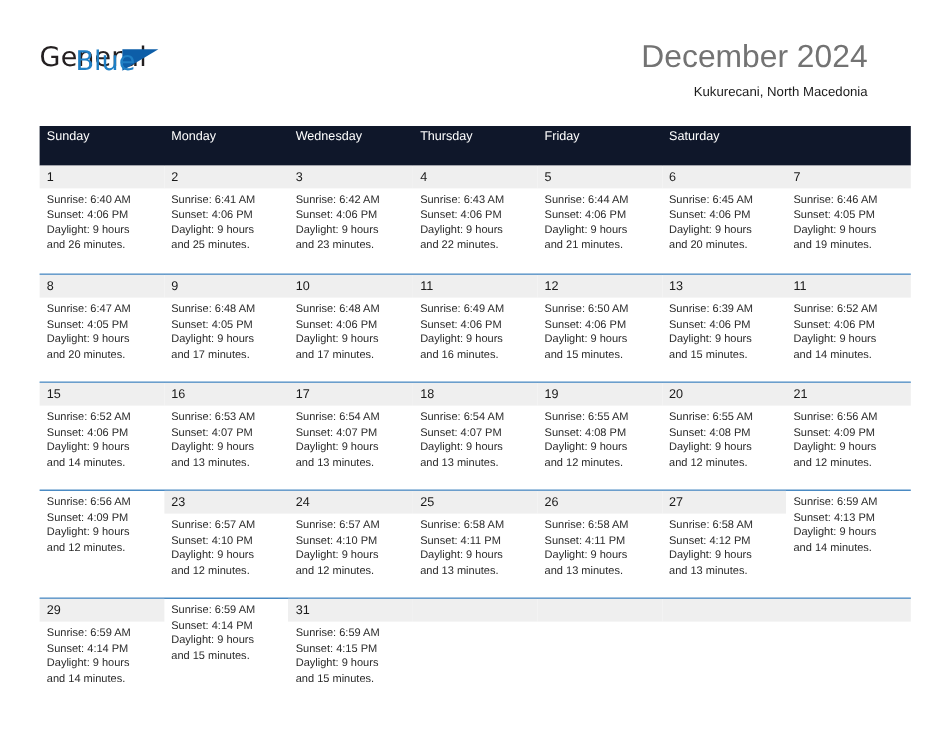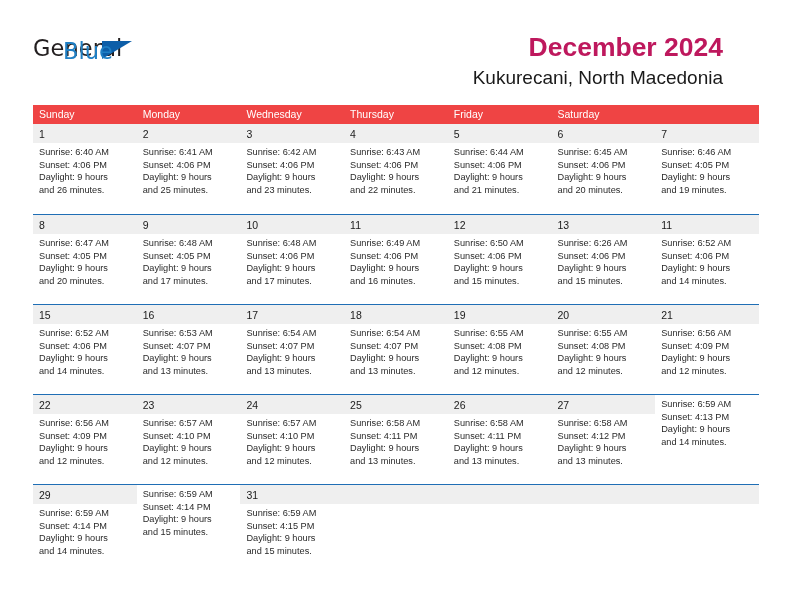--- a/index.html
+++ b/index.html
@@ -67,48 +67,48 @@
   }
 
   .title-block {
     position: absolute;
     right: 33px;
     top: 30px;
     text-align: right;
   }
   .cal-title {
     font-size: 26.5px;
-    font-weight: 700;
-    color: #be185d;
+    font-weight: 400;
+    color: #737373;
     line-height: 34px;
     white-space: nowrap;
     font-family: "Liberation Sans", sans-serif;
   }
   .cal-subtitle {
     margin-top: 5px;
-    font-size: 19px;
+    font-size: 11px;
     font-weight: 400;
     color: #1a1a1a;
     line-height: 17px;
     white-space: nowrap;
     font-family: "Liberation Sans", sans-serif;
   }
 
   
   .calendar {
     position: absolute;
     left: 33px;
     top: 105px;
     width: 726px;
   }
   .dow-row {
     display: flex;
     width: 726px;
-    background: #ef4444;
-    height: 19px;
+    background: #0f172a;
+    height: 33px;
   }
   .dow-cell {
     flex: 0 0 103.71px;
     width: 103.71px;
     box-sizing: border-box;
     padding-left: 6px;
     color: #ffffff;
     font-size: 10.5px;
     line-height: 19px;
     font-family: "Liberation Sans", sans-serif;
@@ -296,21 +296,21 @@
             <div class="day-body">
               <div class="day-line">Sunrise: 6:50 AM</div>
               <div class="day-line">Sunset: 4:06 PM</div>
               <div class="day-line">Daylight: 9 hours</div>
               <div class="day-line">and 15 minutes.</div>
             </div>
           </div>
           <div class="day-cell">
             <div class="day-band"><span class="day-num">13</span></div>
             <div class="day-body">
-              <div class="day-line">Sunrise: 6:26 AM</div>
+              <div class="day-line">Sunrise: 6:39 AM</div>
               <div class="day-line">Sunset: 4:06 PM</div>
               <div class="day-line">Daylight: 9 hours</div>
               <div class="day-line">and 15 minutes.</div>
             </div>
           </div>
           <div class="day-cell">
             <div class="day-band"><span class="day-num">11</span></div>
             <div class="day-body">
               <div class="day-line">Sunrise: 6:52 AM</div>
               <div class="day-line">Sunset: 4:06 PM</div>
@@ -379,21 +379,20 @@
             <div class="day-body">
               <div class="day-line">Sunrise: 6:56 AM</div>
               <div class="day-line">Sunset: 4:09 PM</div>
               <div class="day-line">Daylight: 9 hours</div>
               <div class="day-line">and 12 minutes.</div>
             </div>
           </div>
         </div>
         <div class="week-row">
           <div class="day-cell">
-            <div class="day-band"><span class="day-num">22</span></div>
             <div class="day-body">
               <div class="day-line">Sunrise: 6:56 AM</div>
               <div class="day-line">Sunset: 4:09 PM</div>
               <div class="day-line">Daylight: 9 hours</div>
               <div class="day-line">and 12 minutes.</div>
             </div>
           </div>
           <div class="day-cell">
             <div class="day-band"><span class="day-num">23</span></div>
             <div class="day-body">

